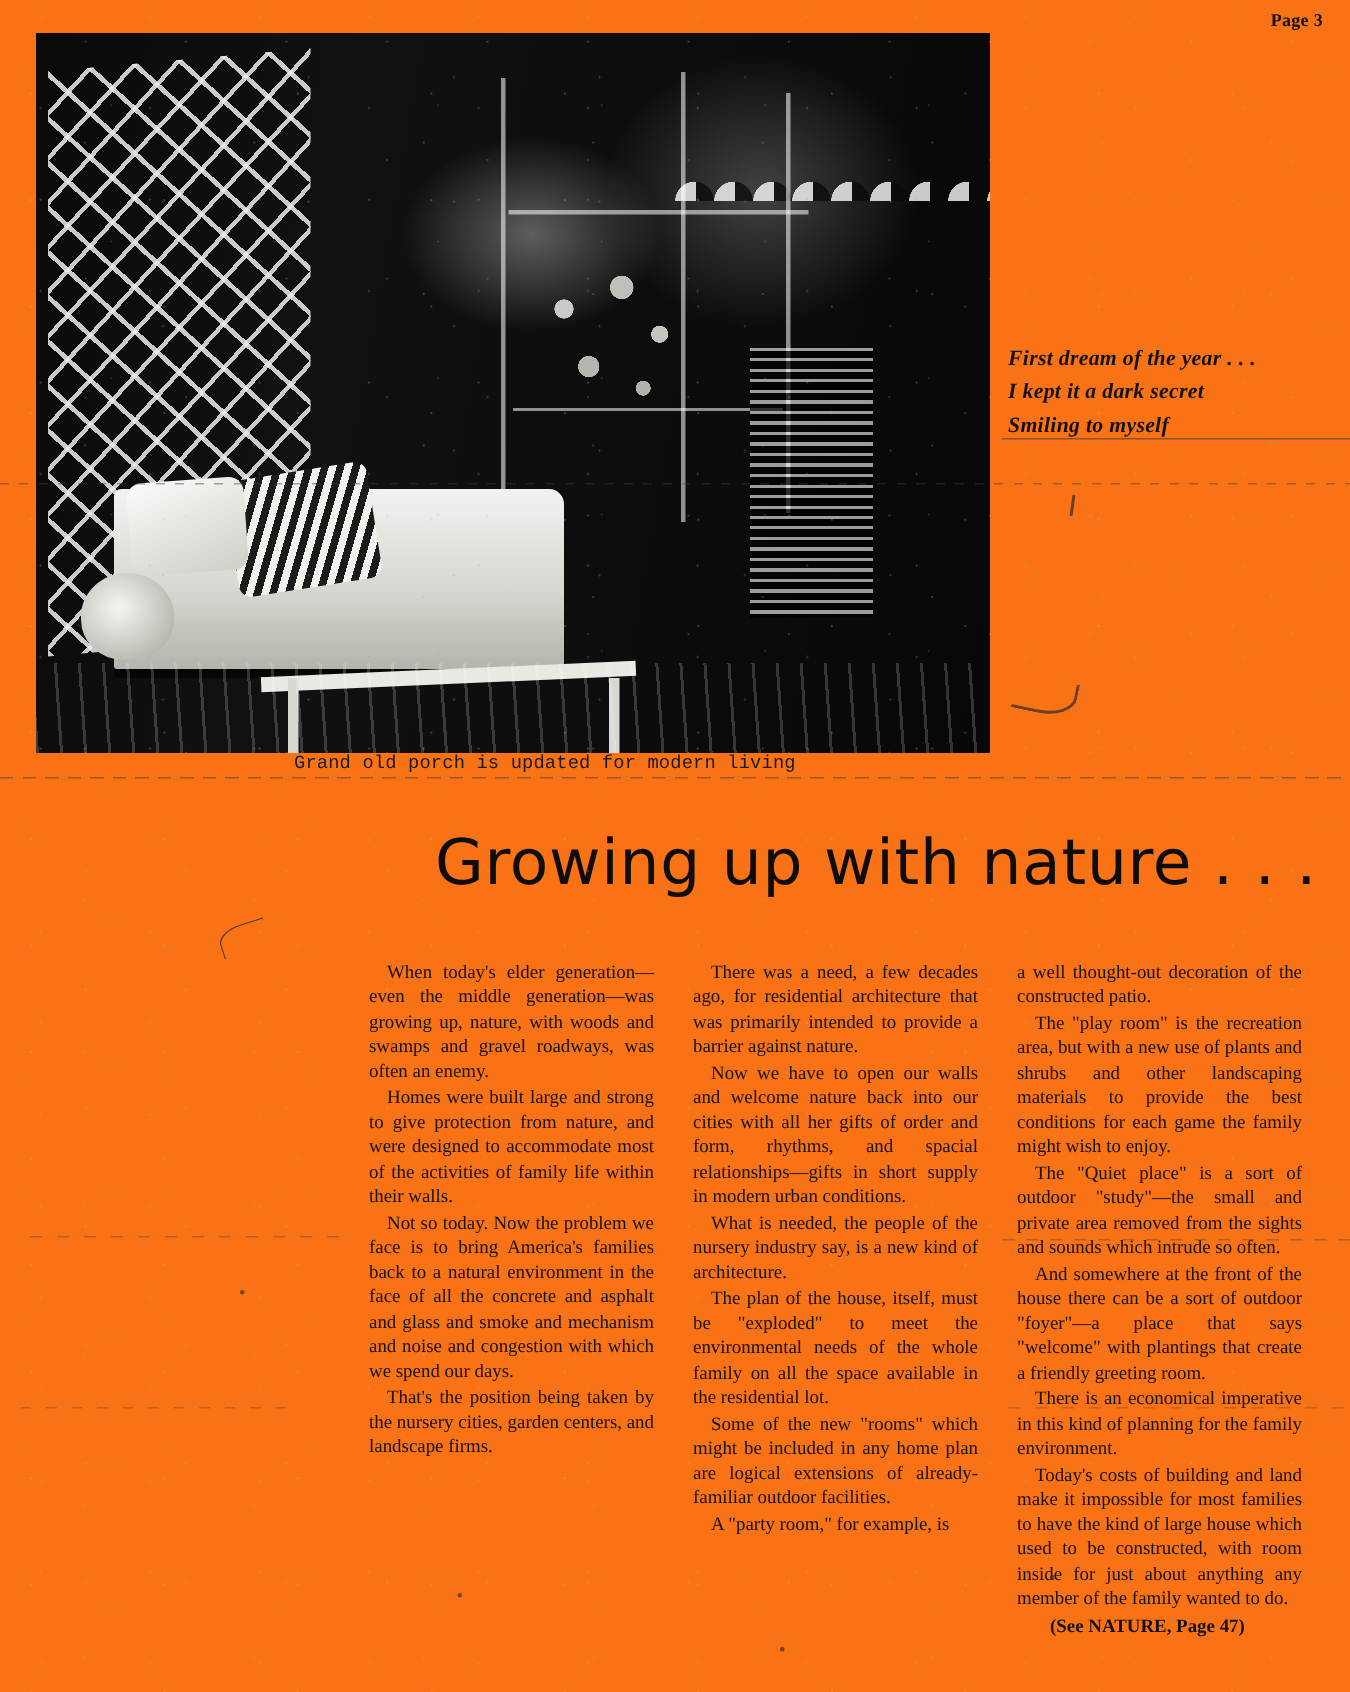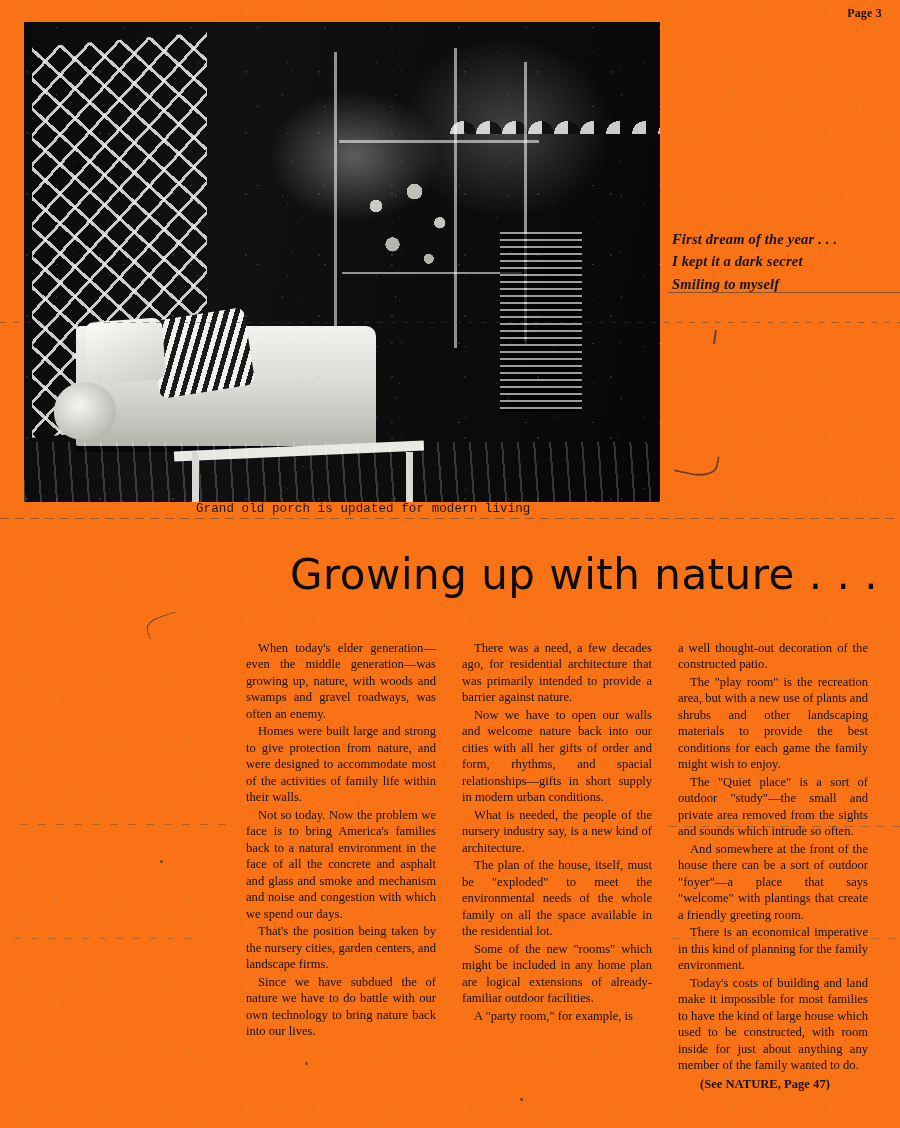--- a/index.html
+++ b/index.html
@@ -332,21 +332,20 @@
   <div class="rule r7"></div>
 
   <div class="headline">Growing up with nature . . .</div>
 
   <div class="columns">
     <div class="col">
       <p>When today's elder generation—even the middle generation—was growing up, nature, with woods and swamps and gravel roadways, was often an enemy.</p>
       <p>Homes were built large and strong to give protection from nature, and were designed to accommodate most of the activities of family life within their walls.</p>
       <p>Not so today. Now the problem we face is to bring America's families back to a natural environment in the face of all the concrete and asphalt and glass and smoke and mechanism and noise and congestion with which we spend our days.</p>
       <p>That's the position being taken by the nursery cities, garden centers, and landscape firms.</p>
-      <p>Since we have subdued the of nature we have to do battle with our own technology to bring nature back into our lives.</p>
     </div>
     <div class="col">
       <p>There was a need, a few decades ago, for residential architecture that was primarily intended to provide a barrier against nature.</p>
       <p>Now we have to open our walls and welcome nature back into our cities with all her gifts of order and form, rhythms, and spacial relationships—gifts in short supply in modern urban conditions.</p>
       <p>What is needed, the people of the nursery industry say, is a new kind of architecture.</p>
       <p>The plan of the house, itself, must be "exploded" to meet the environmental needs of the whole family on all the space available in the residential lot.</p>
       <p>Some of the new "rooms" which might be included in any home plan are logical extensions of already-familiar outdoor facilities.</p>
       <p>A "party room," for example, is</p>
     </div>
     <div class="col">

